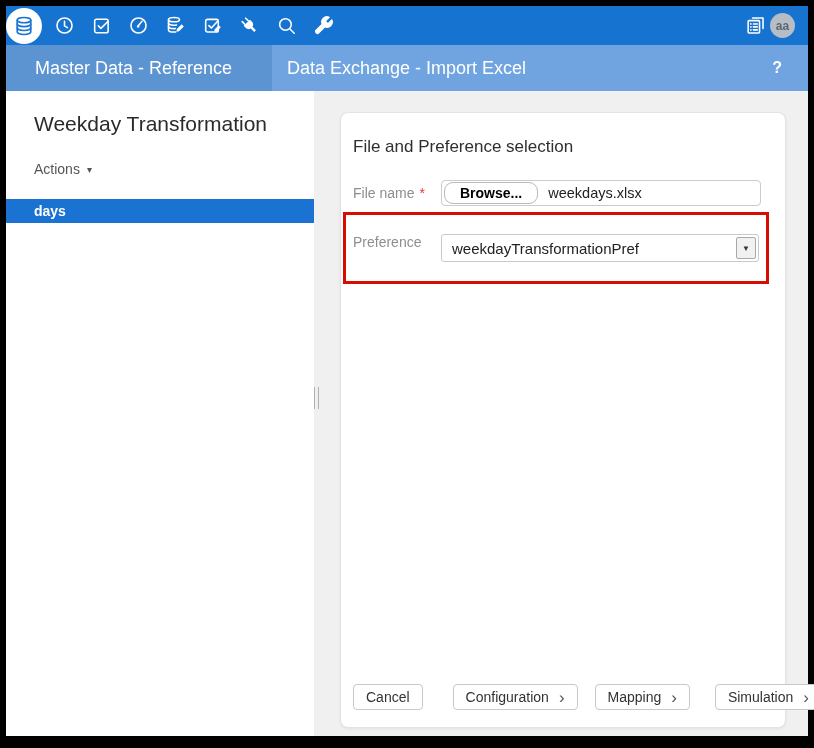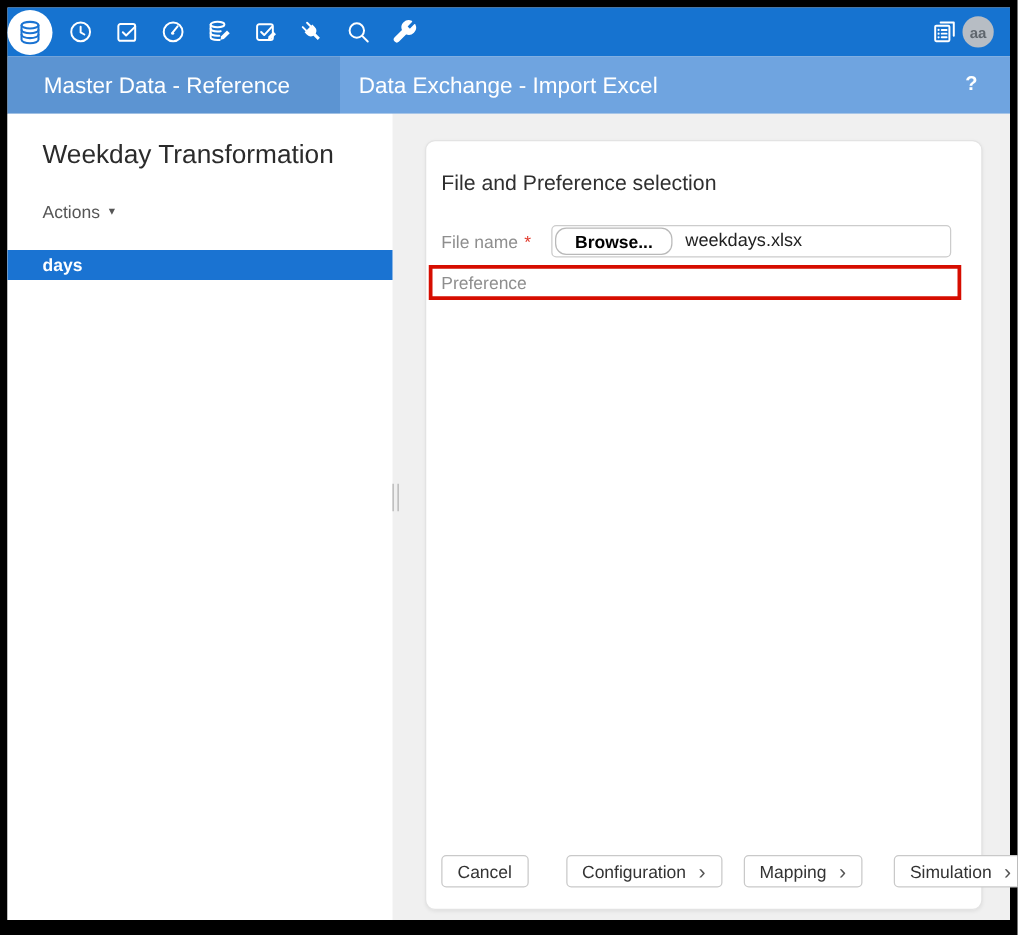--- a/index.html
+++ b/index.html
@@ -42,21 +42,21 @@
   .card { width:100%; height:100%; background:#fff; border:1px solid #e3e3e3; border-radius:8px; box-shadow:0 1px 3px rgba(0,0,0,.06); padding:0 12px; display:flex; flex-direction:column; }
   .card-title { padding-top:23px; font-size:17px; line-height:22px; color:#2f2f2f; }
 
   .form-row { margin-top:22px; display:flex; align-items:center; }
   .form-label { width:88px; flex:none; font-size:14px; color:#8e8e8e; }
   .req { color:#e23b2e; margin-left:5px; }
   .file-field { flex:1; height:26px; border:1px solid #ccc; border-radius:4px; background:#fff; display:flex; align-items:center; padding:1px 2px; margin-right:12px; }
   .browse-btn { height:22px; padding:0 15px; border:1px solid #b9b9b9; border-radius:9px; background:#fff; font-family:inherit; font-size:14px; font-weight:bold; color:#000000; cursor:pointer; display:flex; align-items:center; }
   .file-value { margin-left:10px; font-size:14.5px; color:#222; }
 
-  .highlight-box { margin:6px 4px 0 -10px; border:3px solid #d60d00; padding:3px 7px; display:flex; align-items:flex-start; }
+  .highlight-box { margin:6px 4px 0 -10px; border:3px solid #d60d00; padding:19px 7px; display:flex; align-items:flex-start; }
   .combo { flex:1; height:28px; border:1px solid #c9c9c9; border-radius:3px; background:#fff; position:relative; display:flex; align-items:center; padding-left:10px; cursor:pointer; }
   .combo-value { font-size:15px; color:#222; }
   .combo-arrow { position:absolute; right:2px; top:2px; bottom:2px; width:20px; background:#f1f1f1; border:1px solid #a9a9a9; border-radius:2px; display:flex; align-items:center; justify-content:center; font-size:8px; color:#333; }
 
   .footer { margin-top:auto; margin-bottom:17px; display:flex; align-items:center; }
   .btn { height:26px; padding:0 12px; background:#fff; border:1px solid #c9c9c9; border-radius:4px; font-family:inherit; font-size:14px; color:#333; display:flex; align-items:center; cursor:pointer; }
   .btn .chev { margin-left:10px; font-size:17px; line-height:1; color:#555; }
   .btn-config { margin-left:30px;align-items:center; }
   .btn-mapping { margin-left:17px; }
   .btn-sim { margin-left:25px; }
@@ -180,20 +180,24 @@
             <span>File name</span><span class="req">*</span>
           </div>
           <div class="file-field">
             <button class="browse-btn">Browse...</button>
             <span class="file-value">weekdays.xlsx</span>
           </div>
         </div>
 
         <div class="highlight-box">
           <div class="form-label">Preference</div>
+          <div class="combo">
+            <span class="combo-value">weekdayTransformationPref</span>
+            <span class="combo-arrow">▼</span>
+          </div>
         </div>
 
         <div class="footer">
           <button class="btn">
             <span>Cancel</span>
           </button>
           <button class="btn btn-config">
             <span>Configuration</span>
             <span class="chev">›</span>
           </button>

